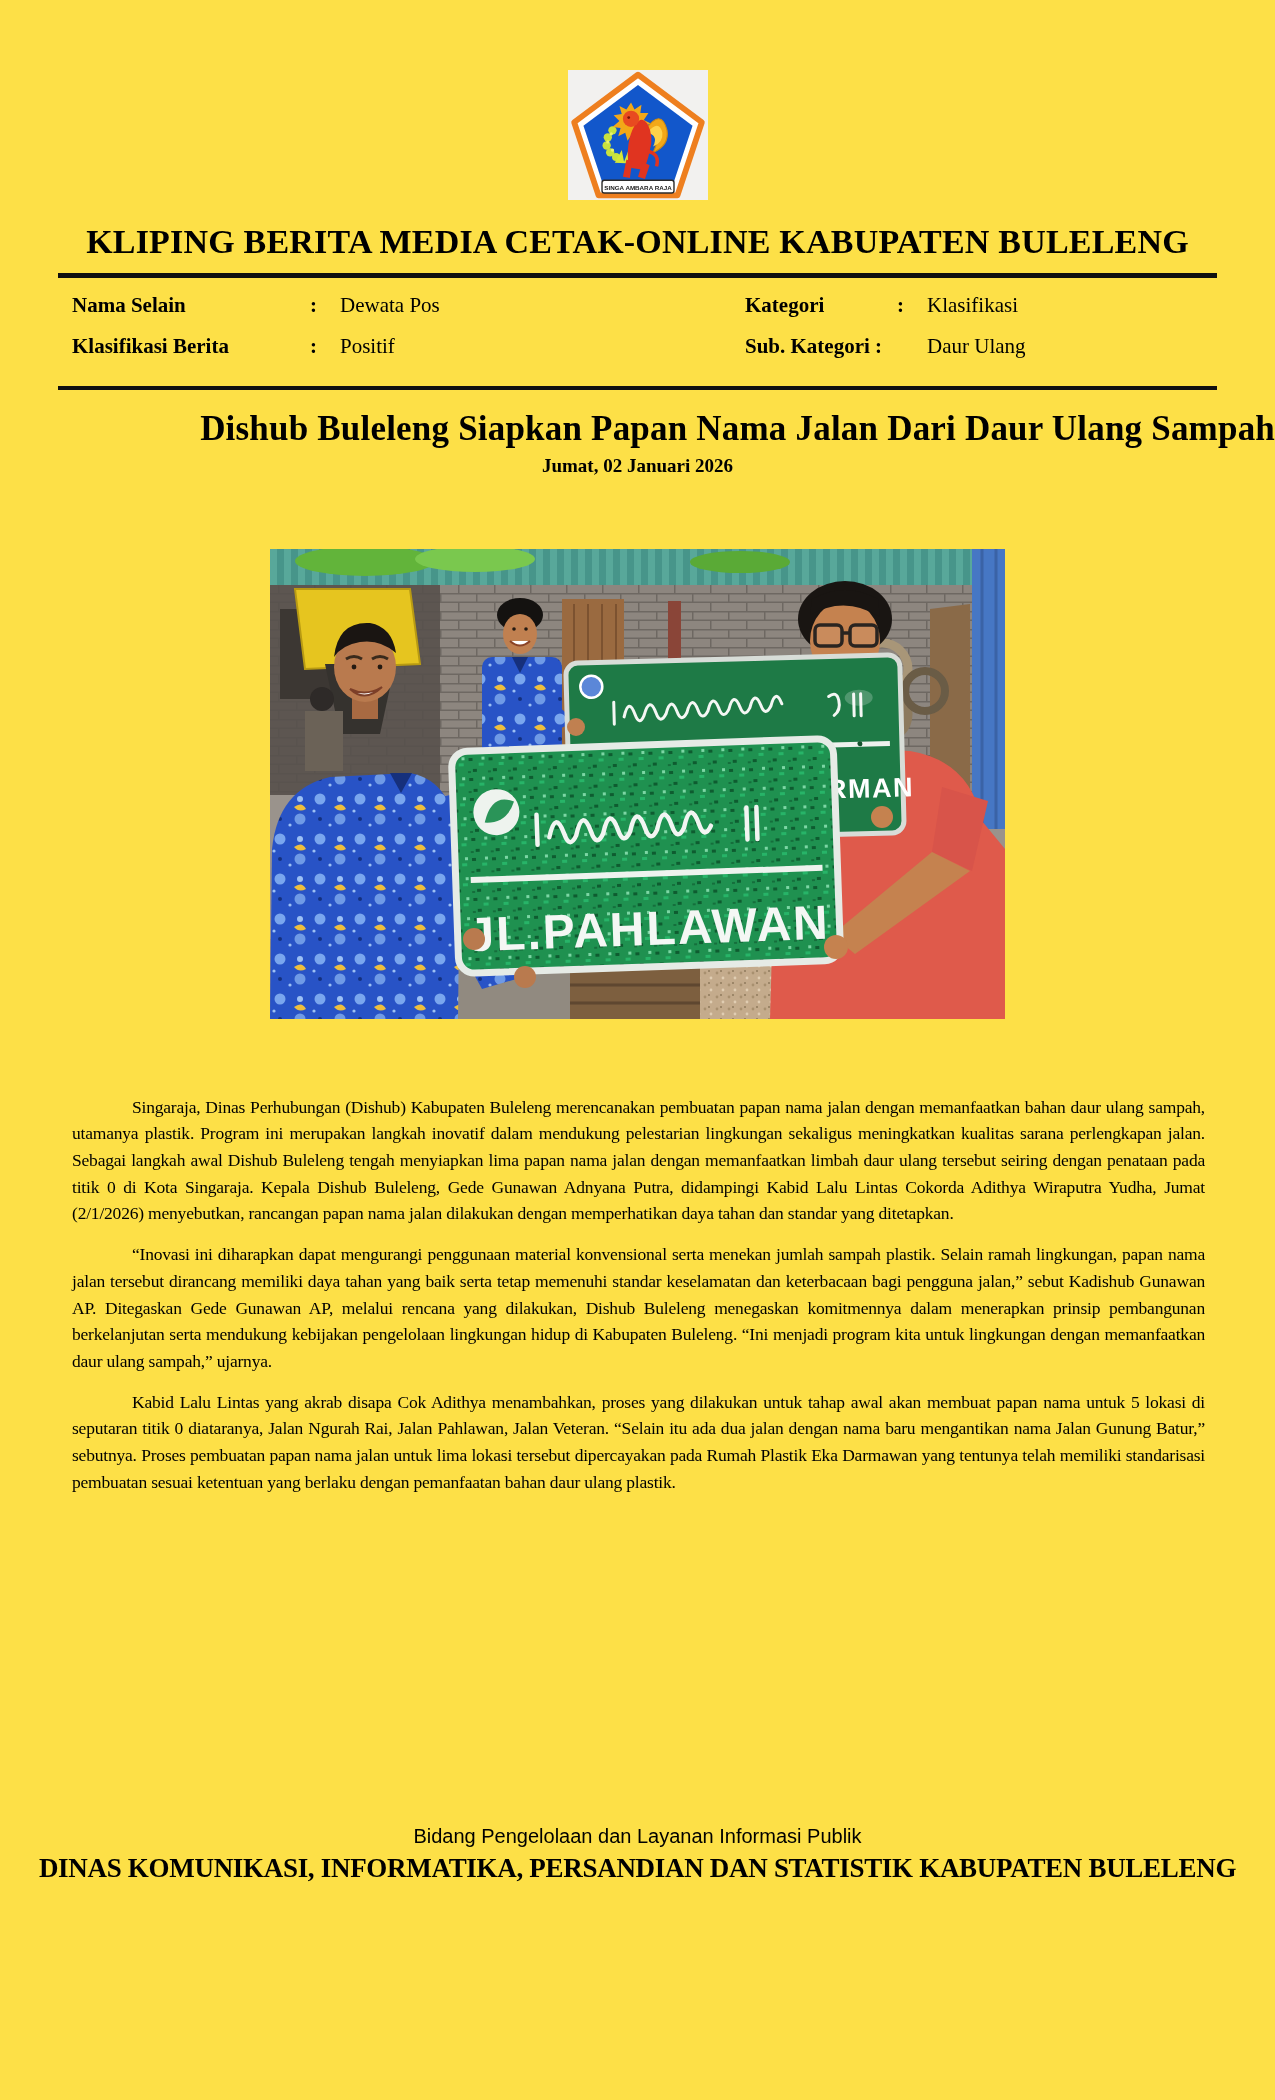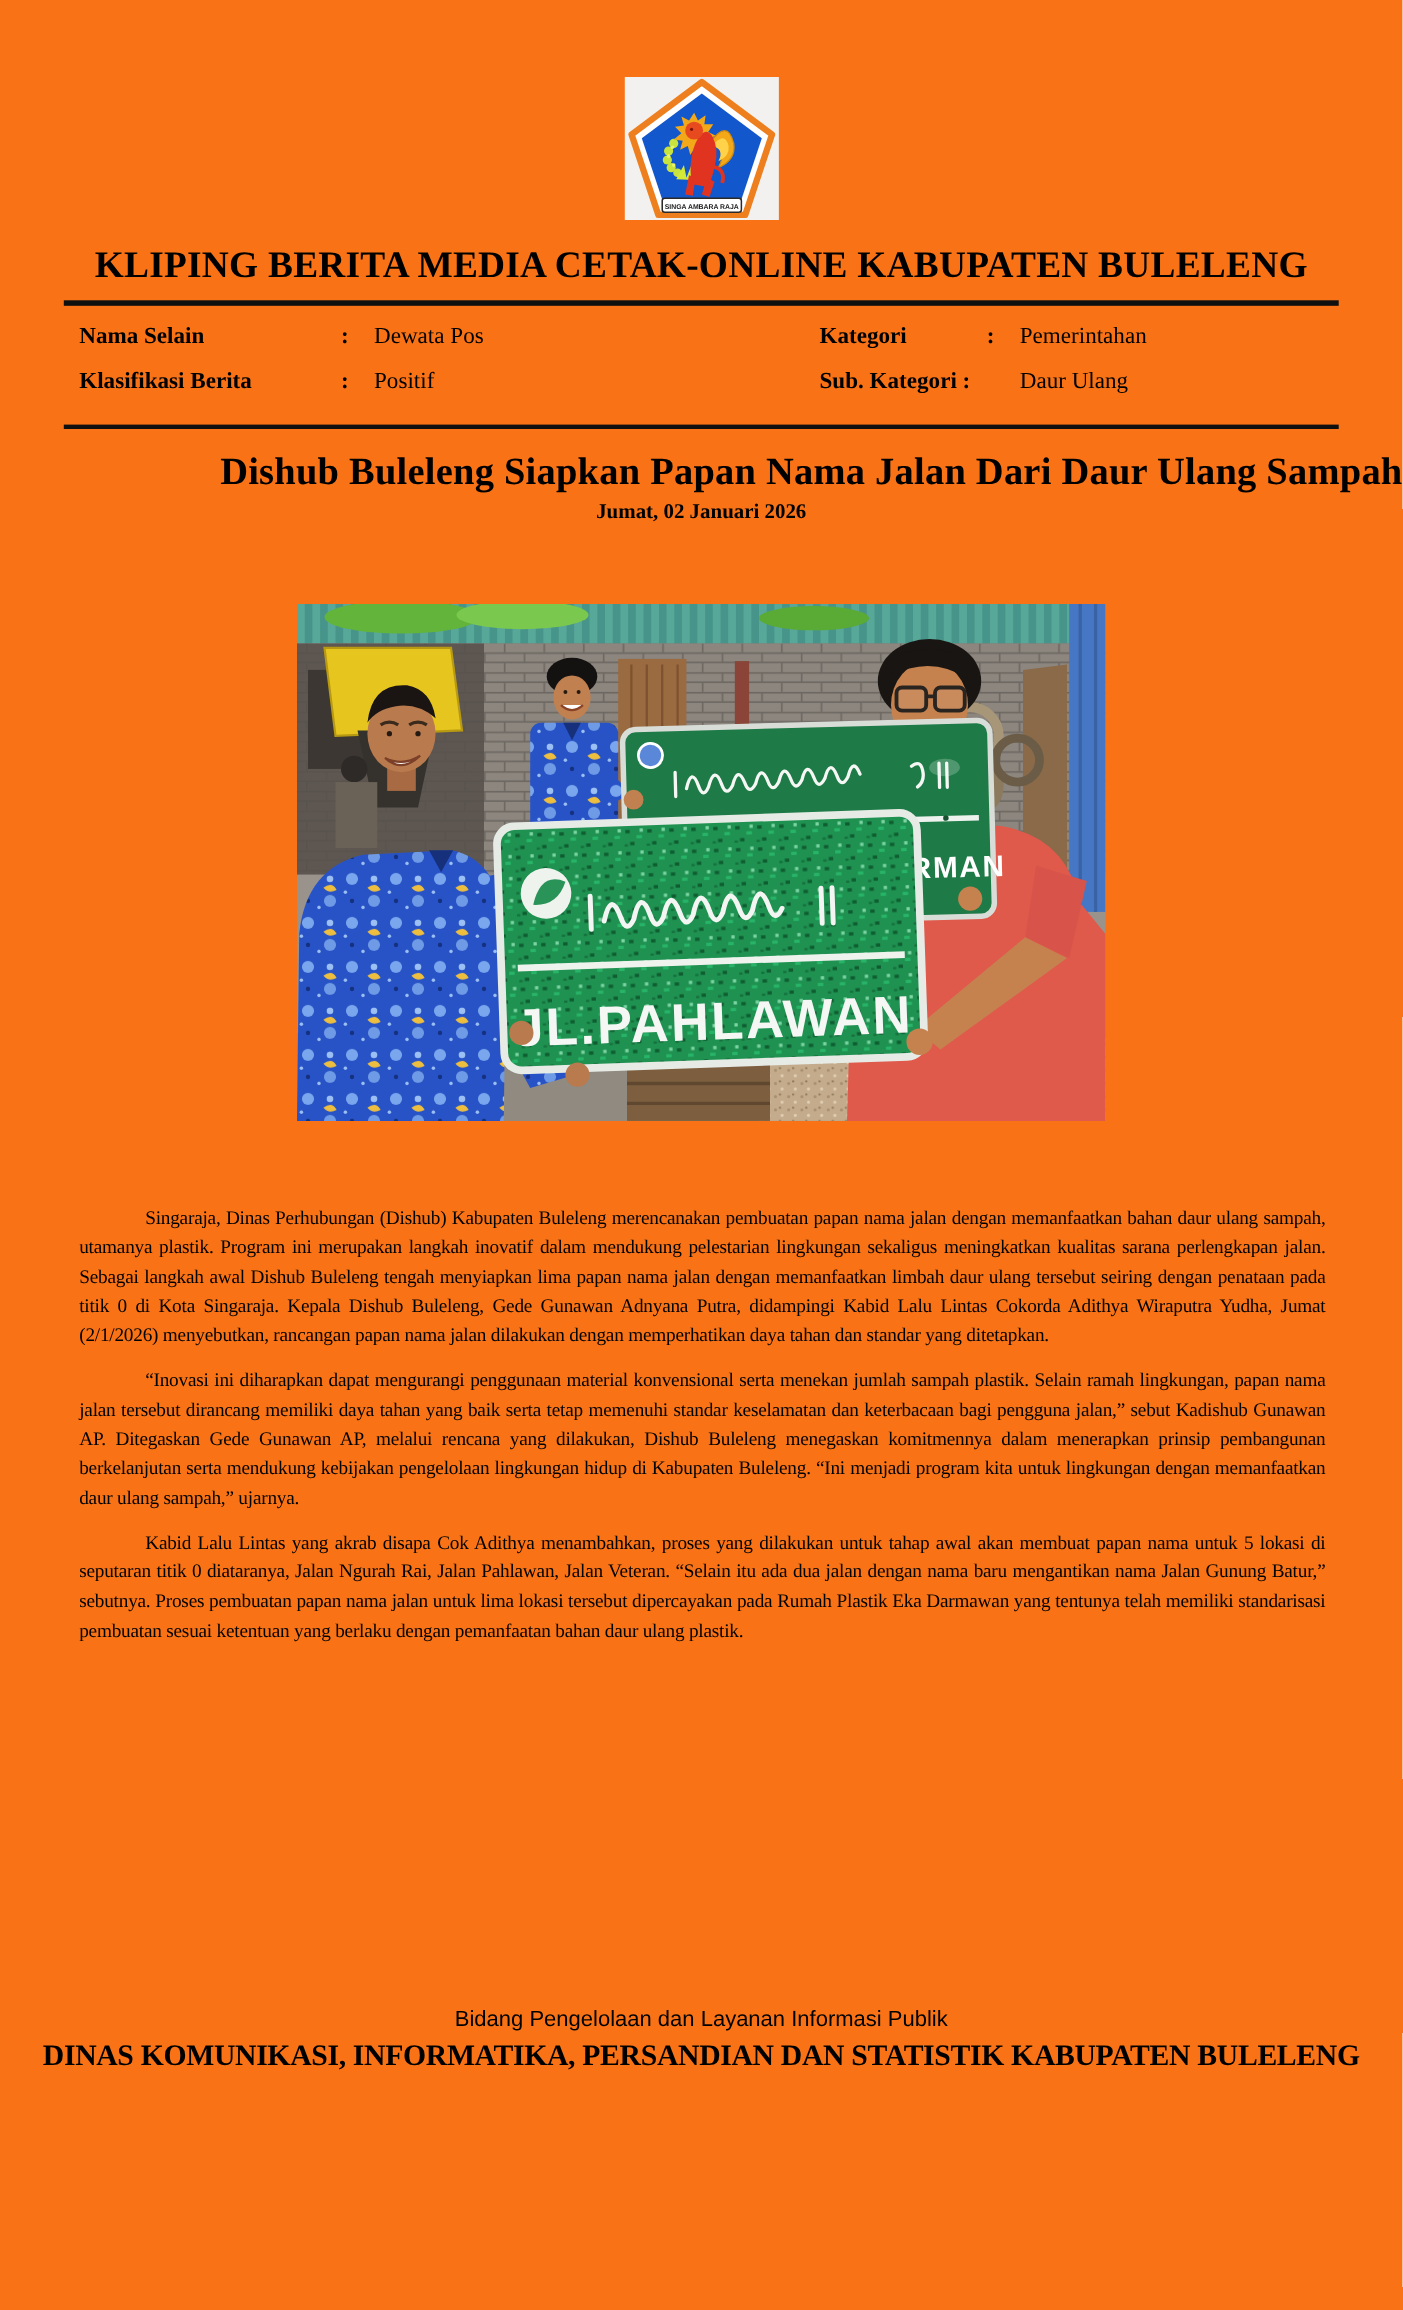--- a/index.html
+++ b/index.html
@@ -1,17 +1,17 @@
 <!DOCTYPE html>
 <html><head>
 <meta charset="utf-8">
 <style>
   html,body{margin:0;padding:0;background:#ffffff;}
   .page{
-    width:1275px;height:2100px;margin:0 auto;background:#f97316;
+    width:1275px;height:2100px;margin:0 auto;background:#fde047;
     font-family:"Liberation Serif",serif;color:#000;overflow:hidden;position:relative;
   }
   
   .logo-wrap{width:140px;height:130px;margin:70px auto 0;background:#f2f1ef;}
   .hdr-title{
     margin-top:24px;text-align:center;font-weight:bold;font-size:34px;
     letter-spacing:.2px;line-height:1.05;
   }
   .rule{height:5px;background:#101010;margin:13px 58px 0 58px;}
   .rule.thin{height:4px;}
@@ -101,21 +101,21 @@
 
   <div class="hdr-title">KLIPING BERITA MEDIA CETAK-ONLINE KABUPATEN BULELENG</div>
   <div class="rule"></div>
 
   <div class="meta-grid">
     <div class="meta-label">Nama Selain</div>
     <div class="meta-colon">:</div>
     <div class="meta-value">Dewata Pos</div>
     <div class="meta-label">Kategori</div>
     <div class="meta-colon">:</div>
-    <div class="meta-value">Pemerintahan</div>
+    <div class="meta-value">Klasifikasi</div>
 
     <div class="meta-label">Klasifikasi Berita</div>
     <div class="meta-colon">:</div>
     <div class="meta-value">Positif</div>
     <div class="meta-label">Sub. Kategori :</div>
     <div class="meta-colon"></div>
     <div class="meta-value">Daur Ulang</div>
   </div>
   <div class="rule thin"></div>
 

